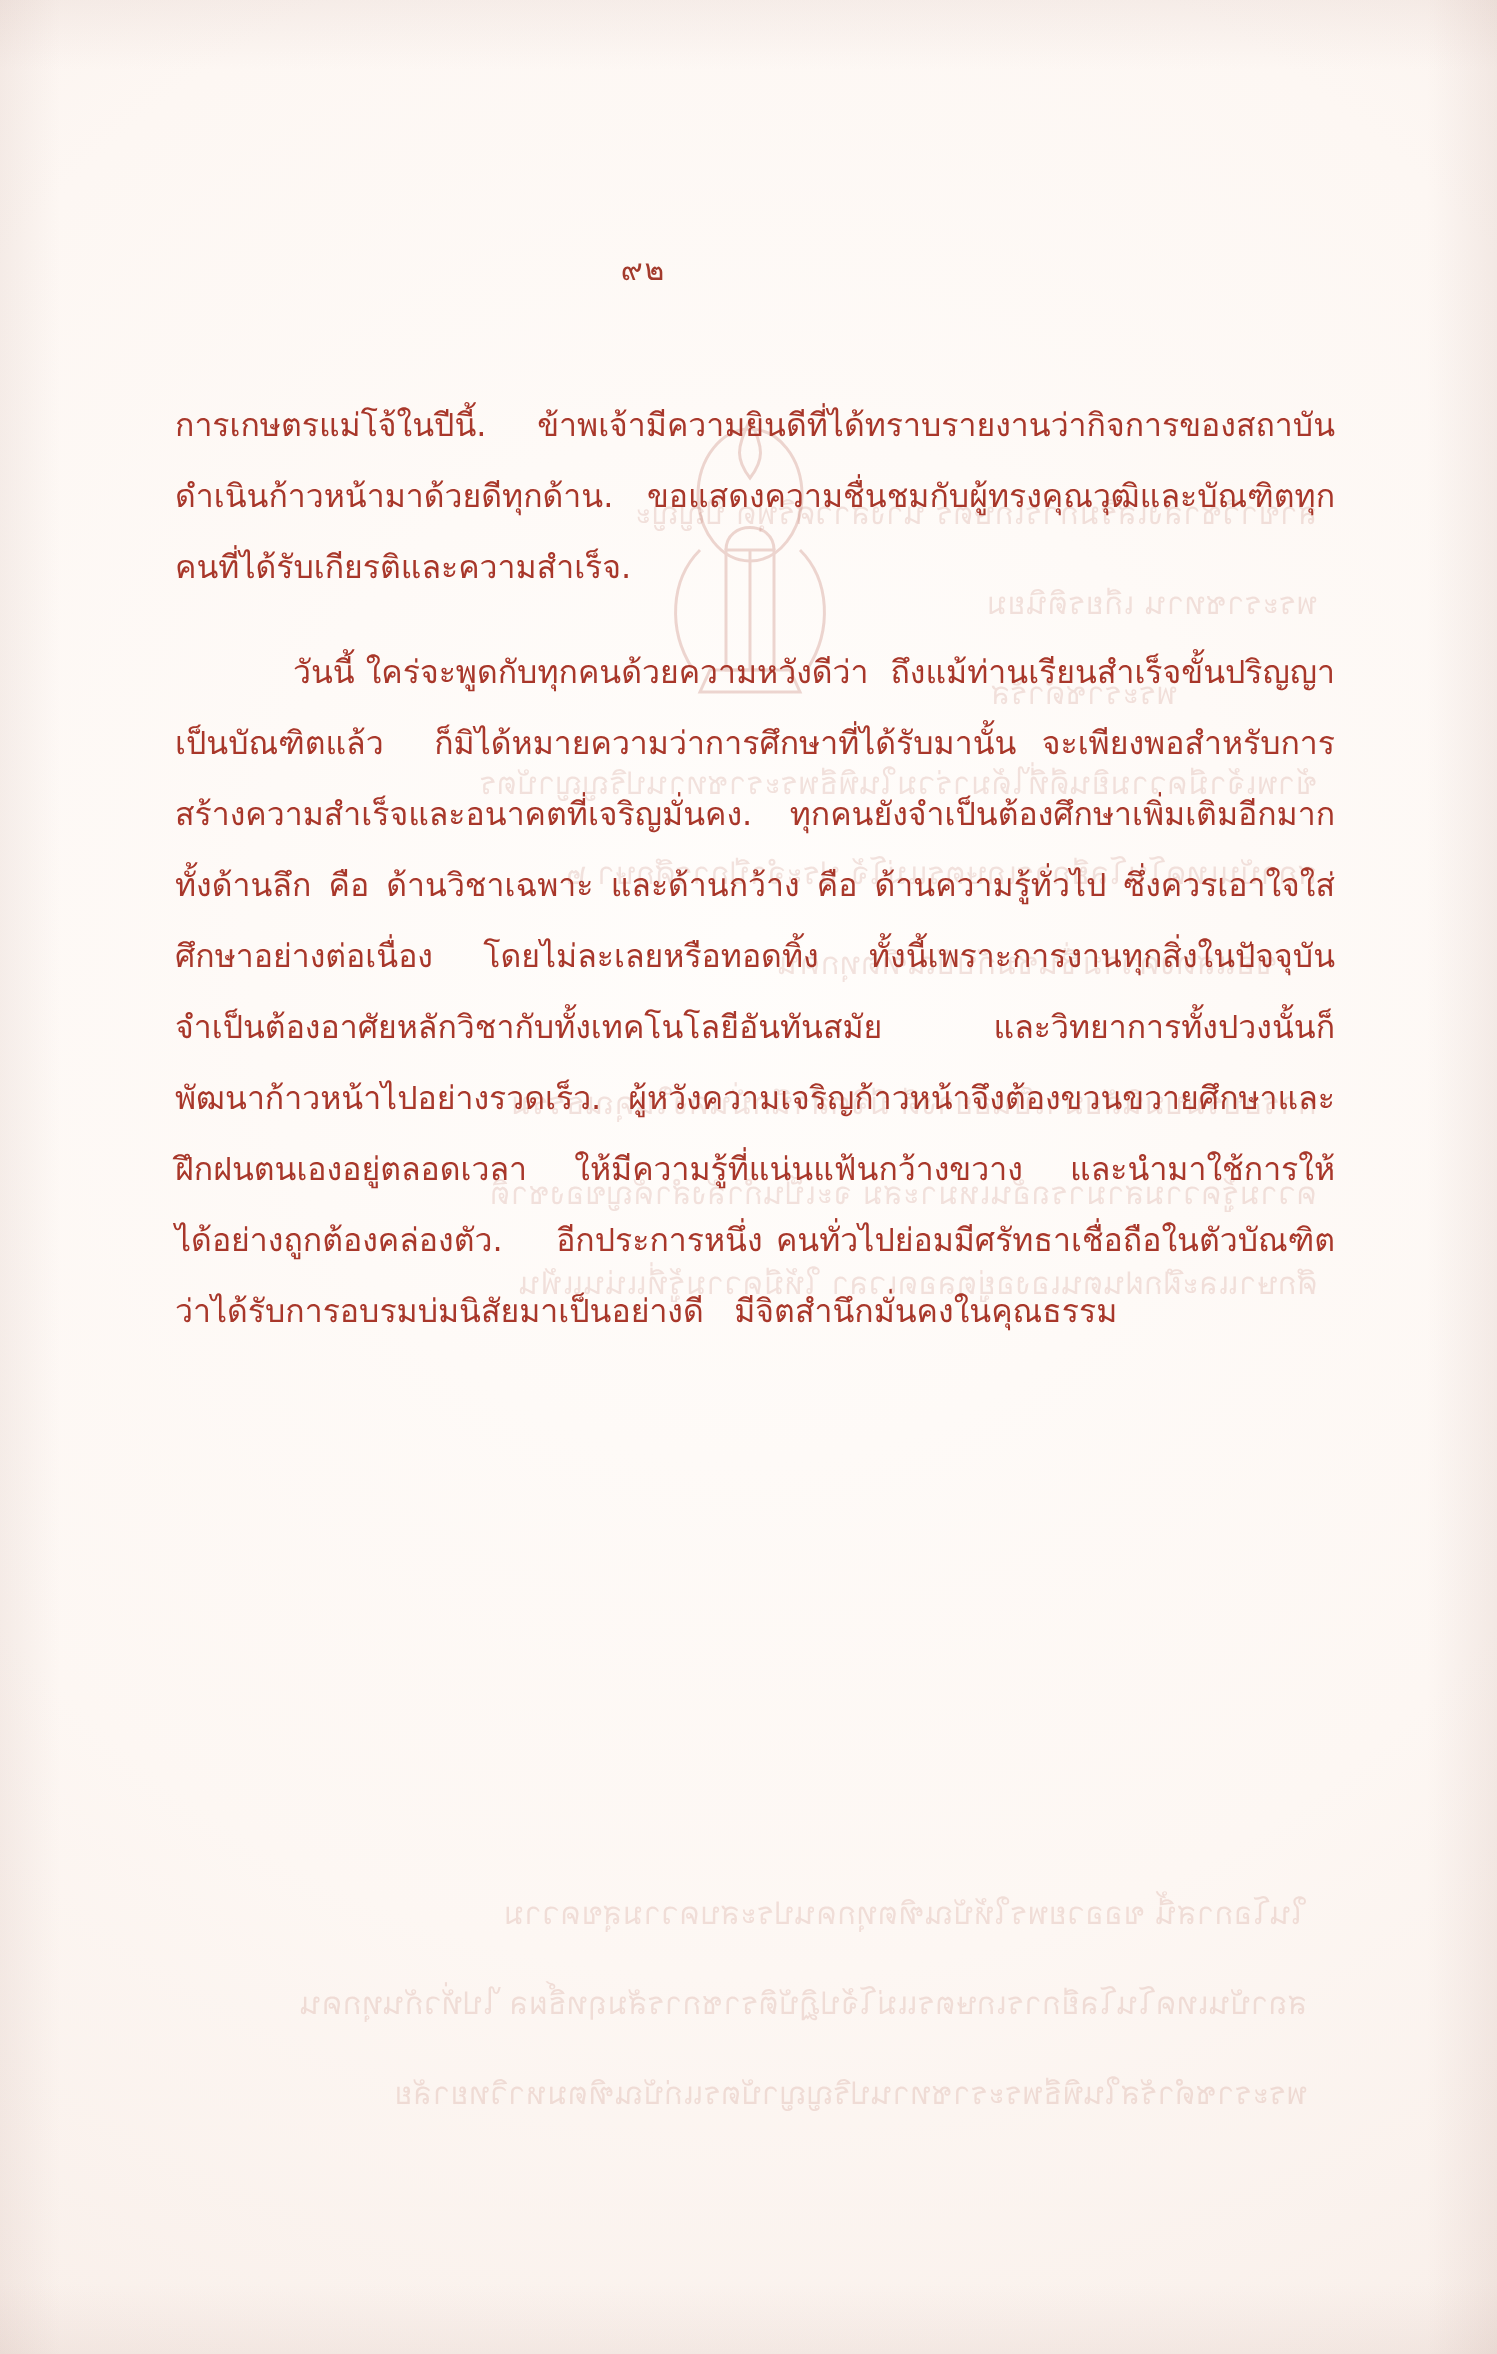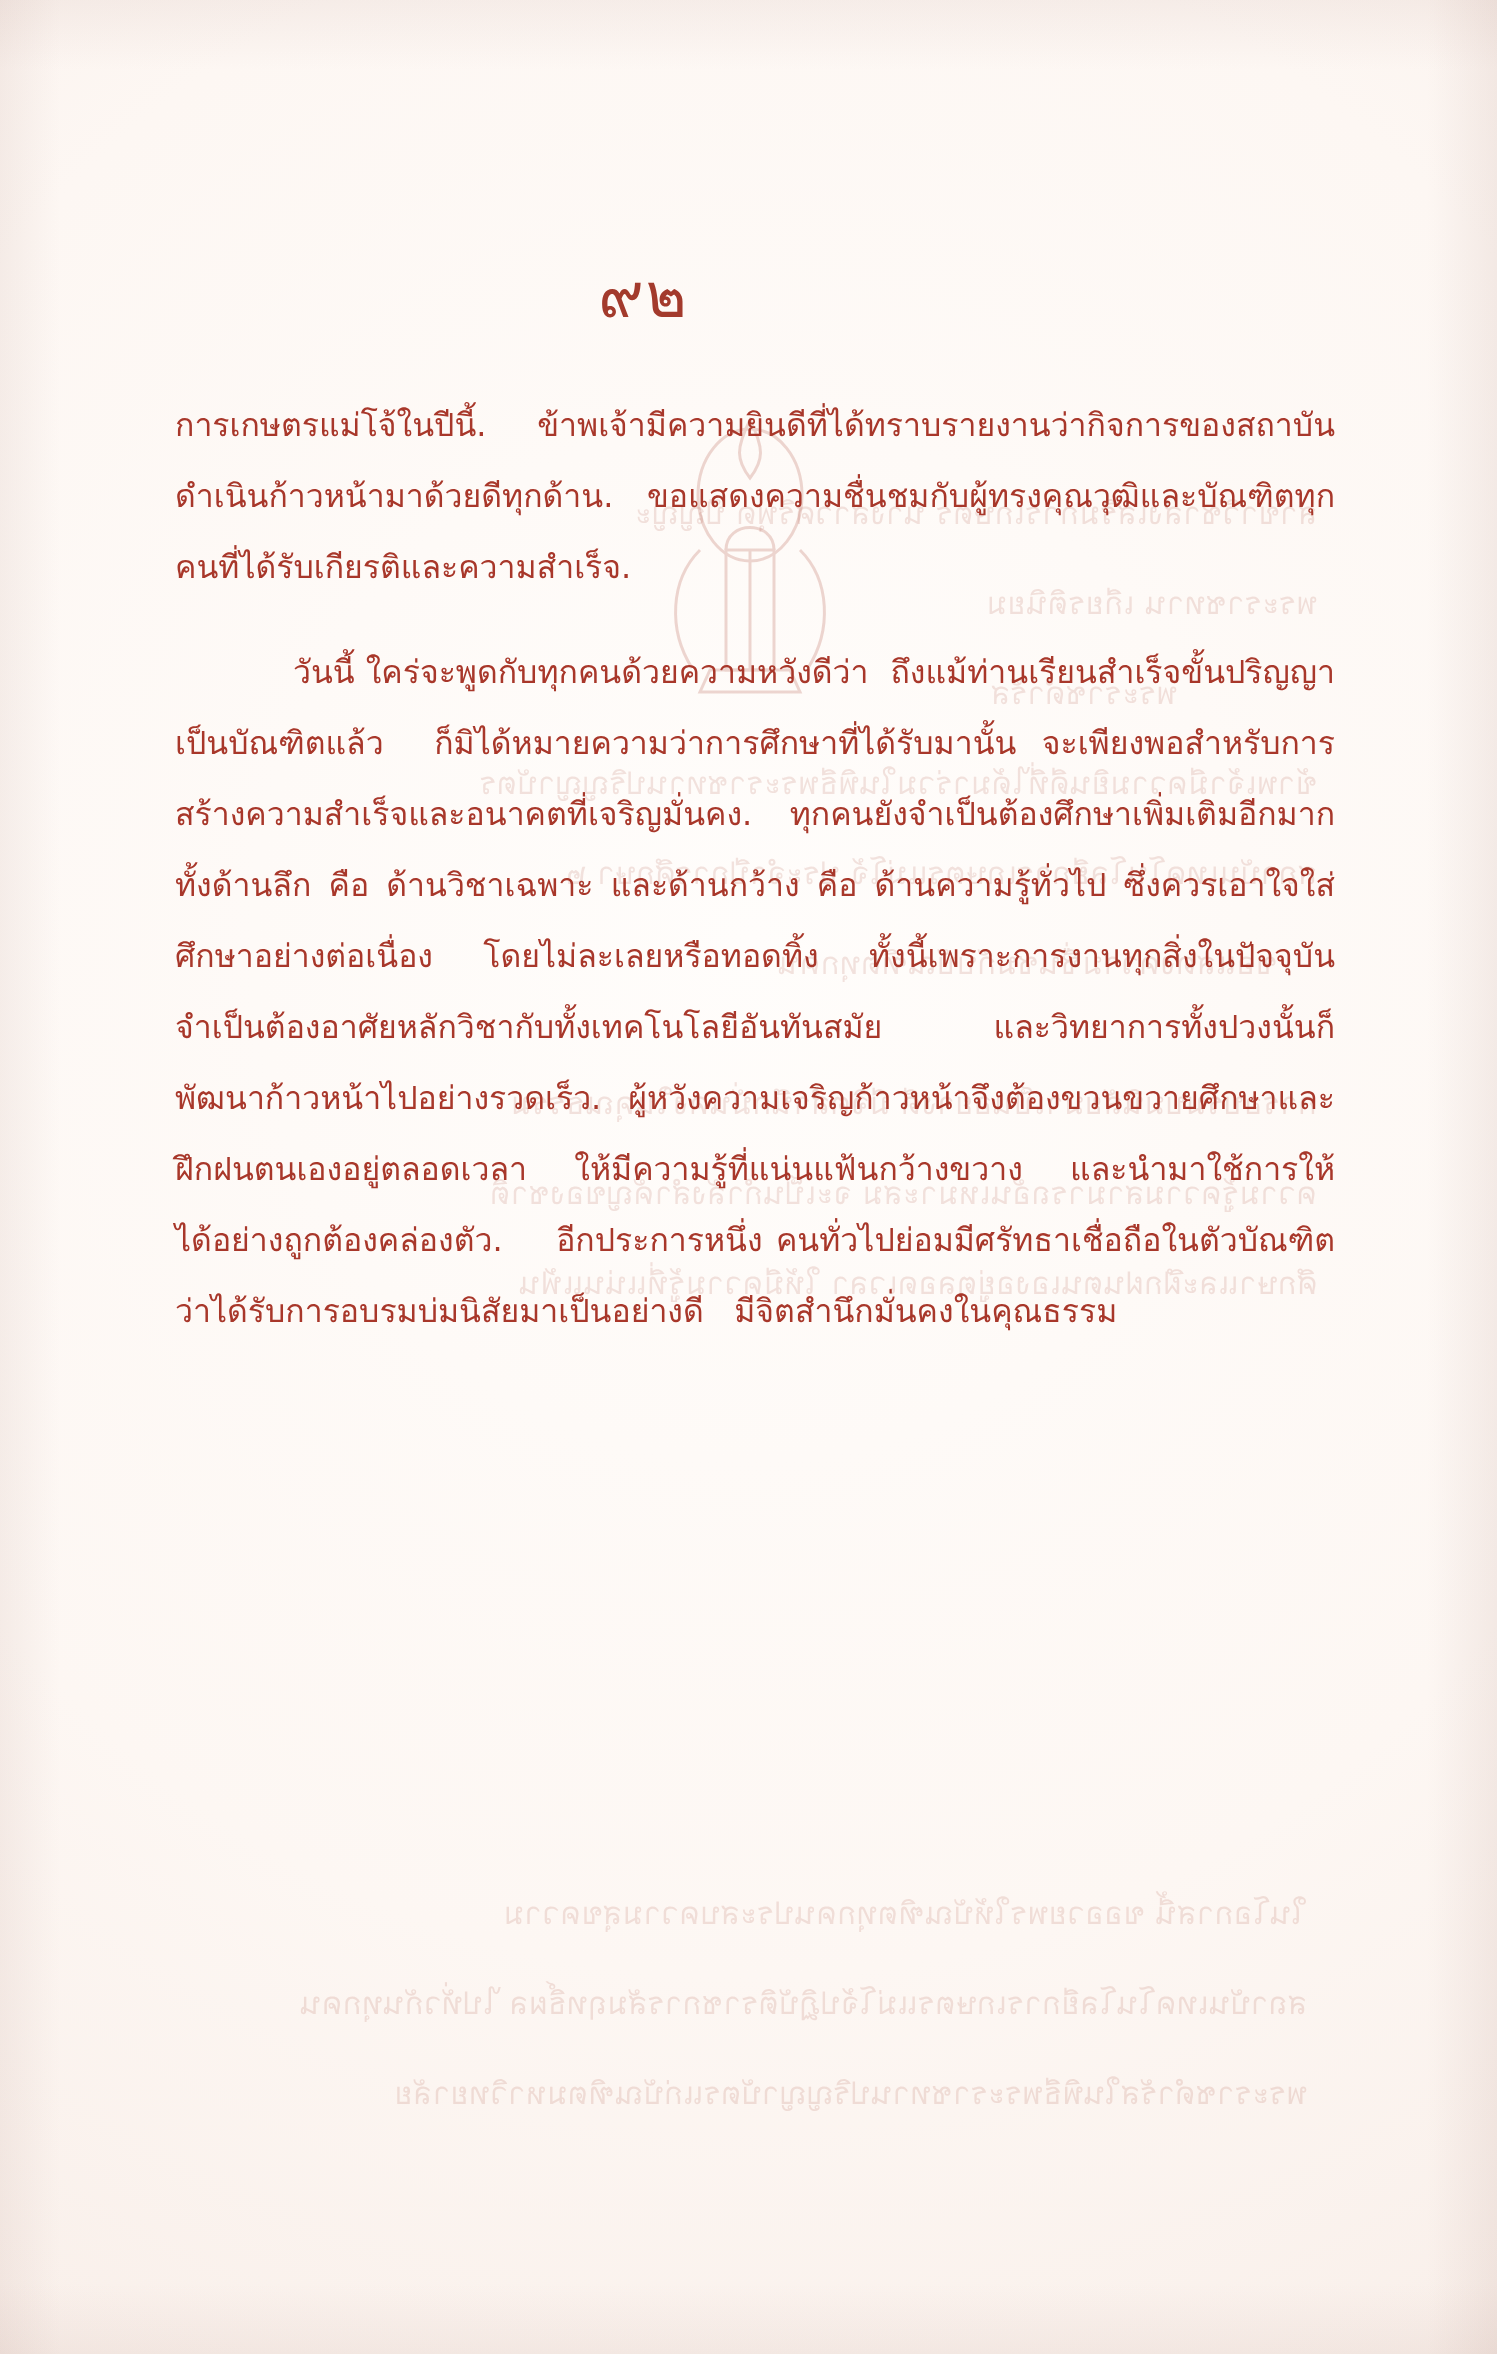--- a/index.html
+++ b/index.html
@@ -68,21 +68,21 @@
     pointer-events: none;
   }
 
   .page-number {
     position: absolute;
     top: 246px;
     left: 0;
     width: 1287px;
     text-align: center;
     color: #a33a2c;
-    font-size: 62px;
+    font-size: 30px;
     font-family: "DejaVu Sans", sans-serif;
     letter-spacing: 2px;
   }
 
   .body-text {
     position: absolute;
     left: 175px;
     top: 390px;
     width: 1160px;
     color: #a8372a;

